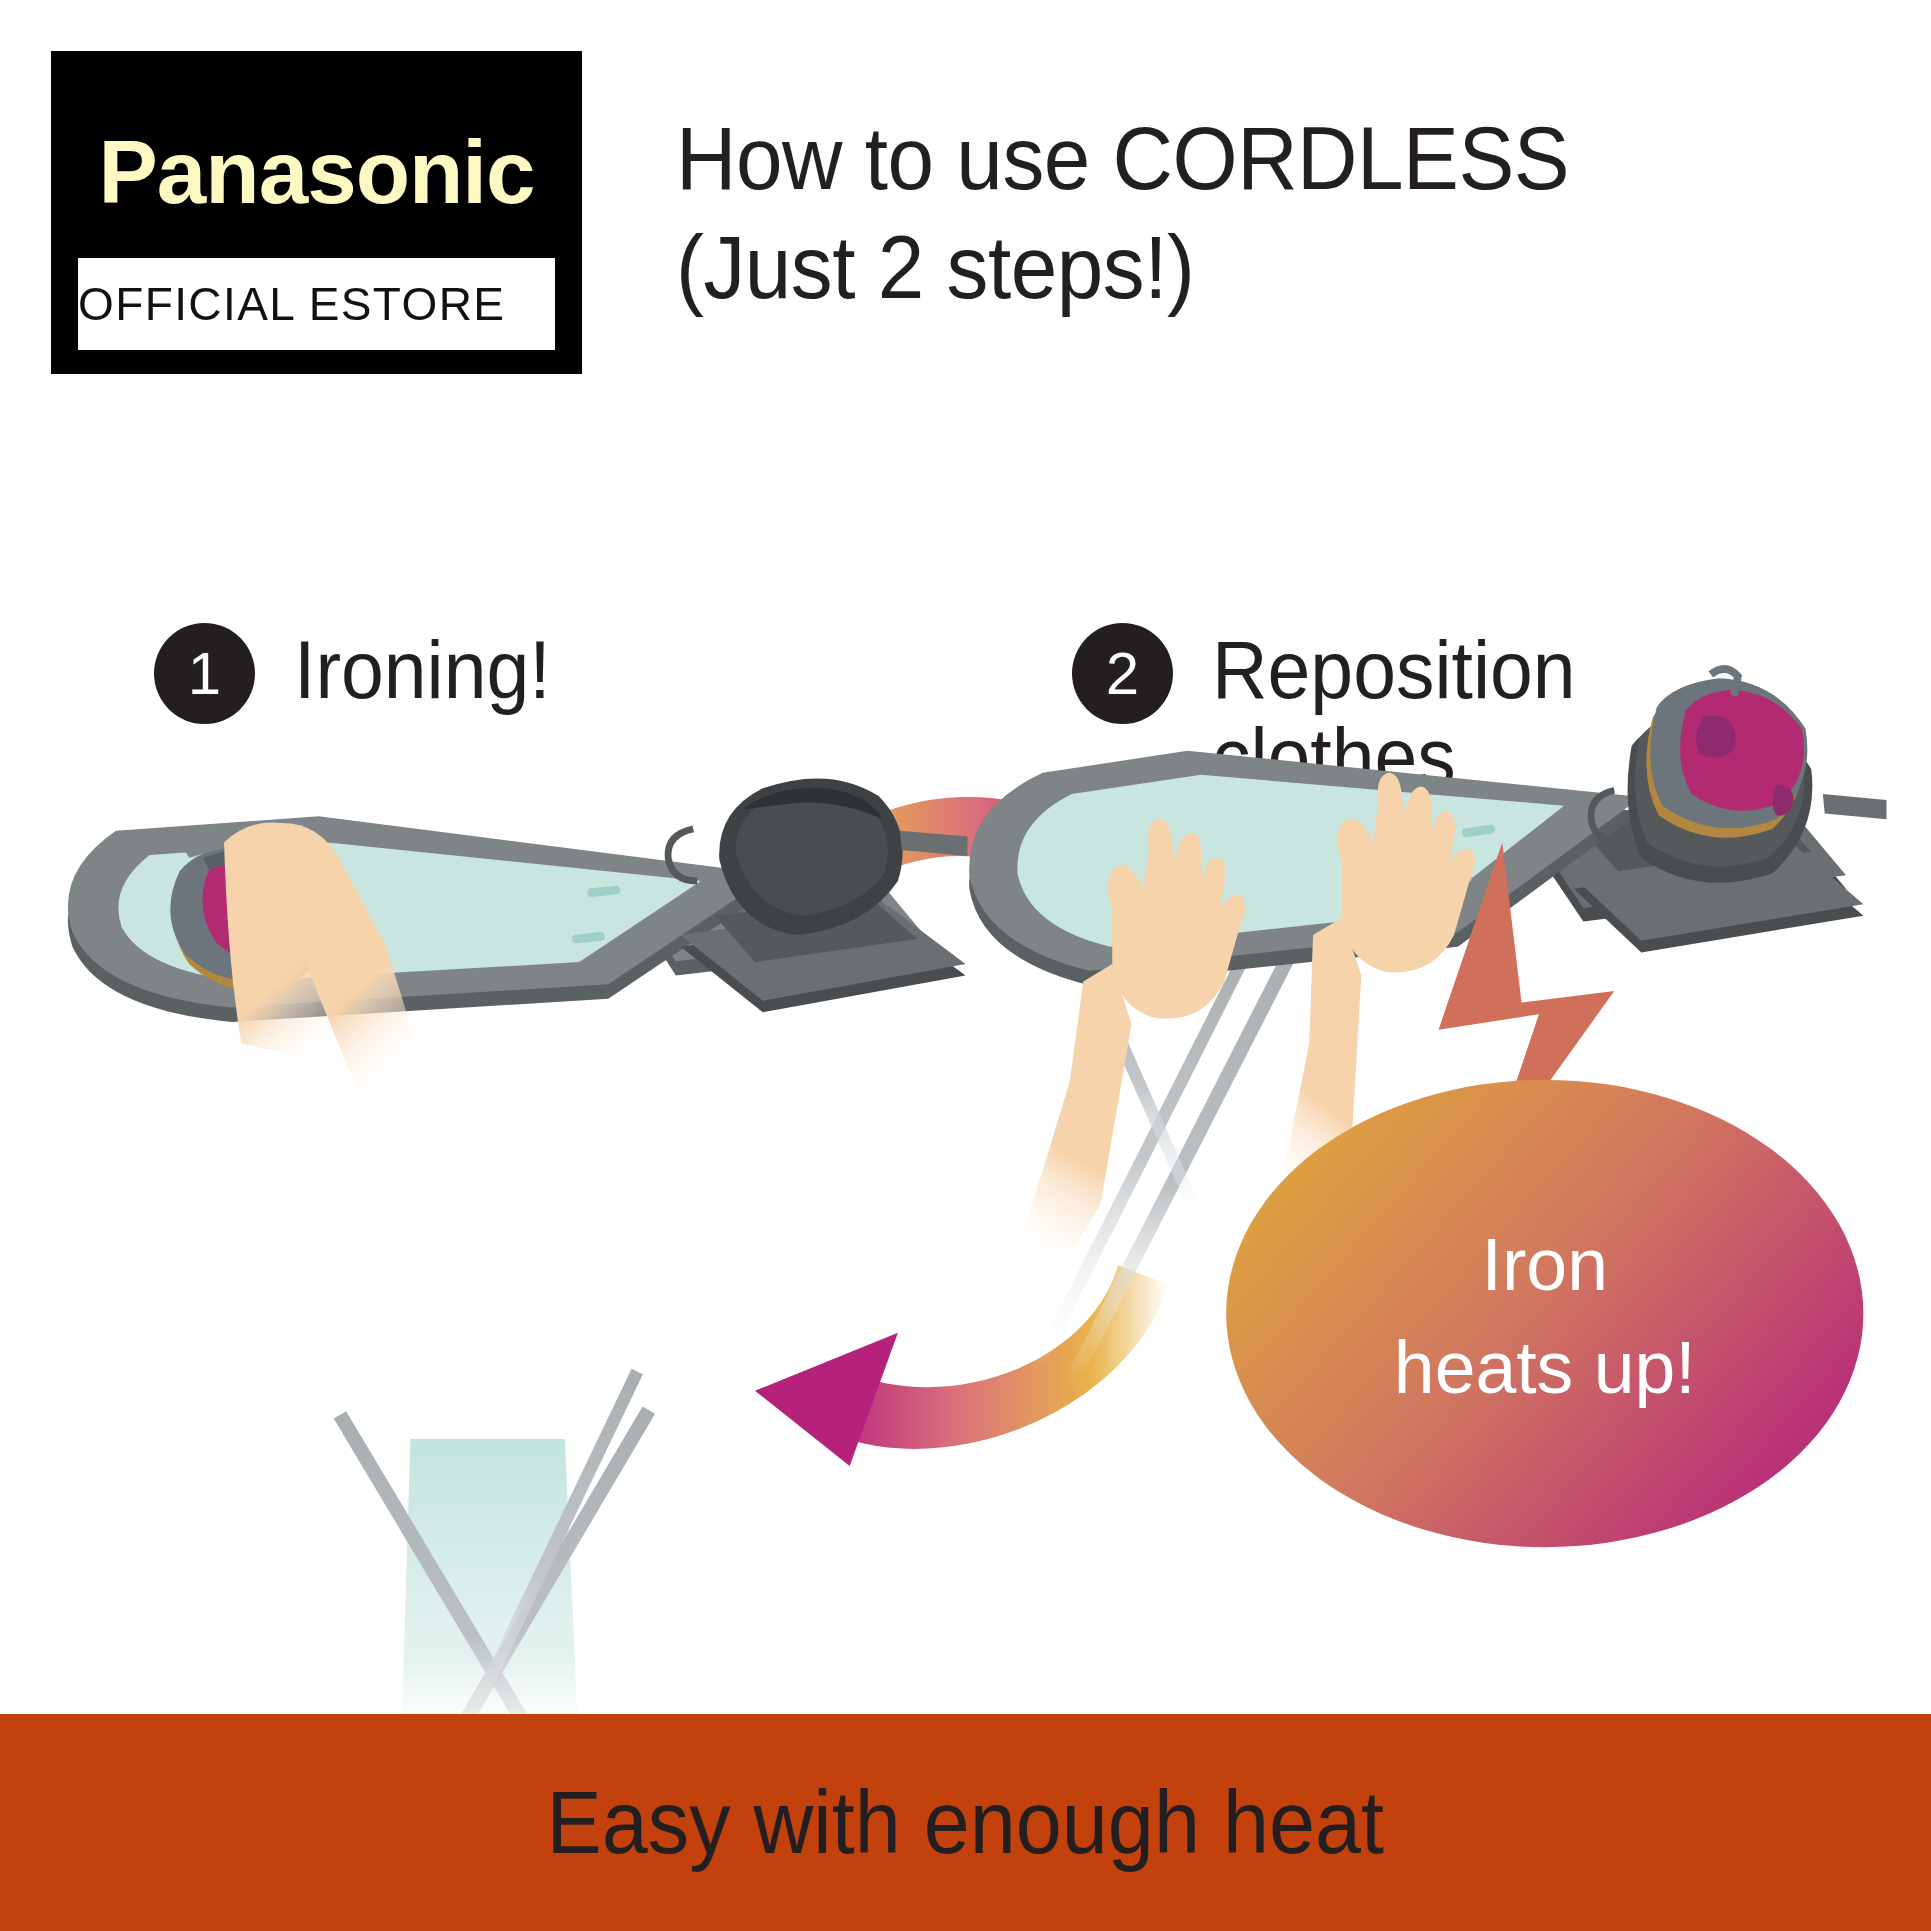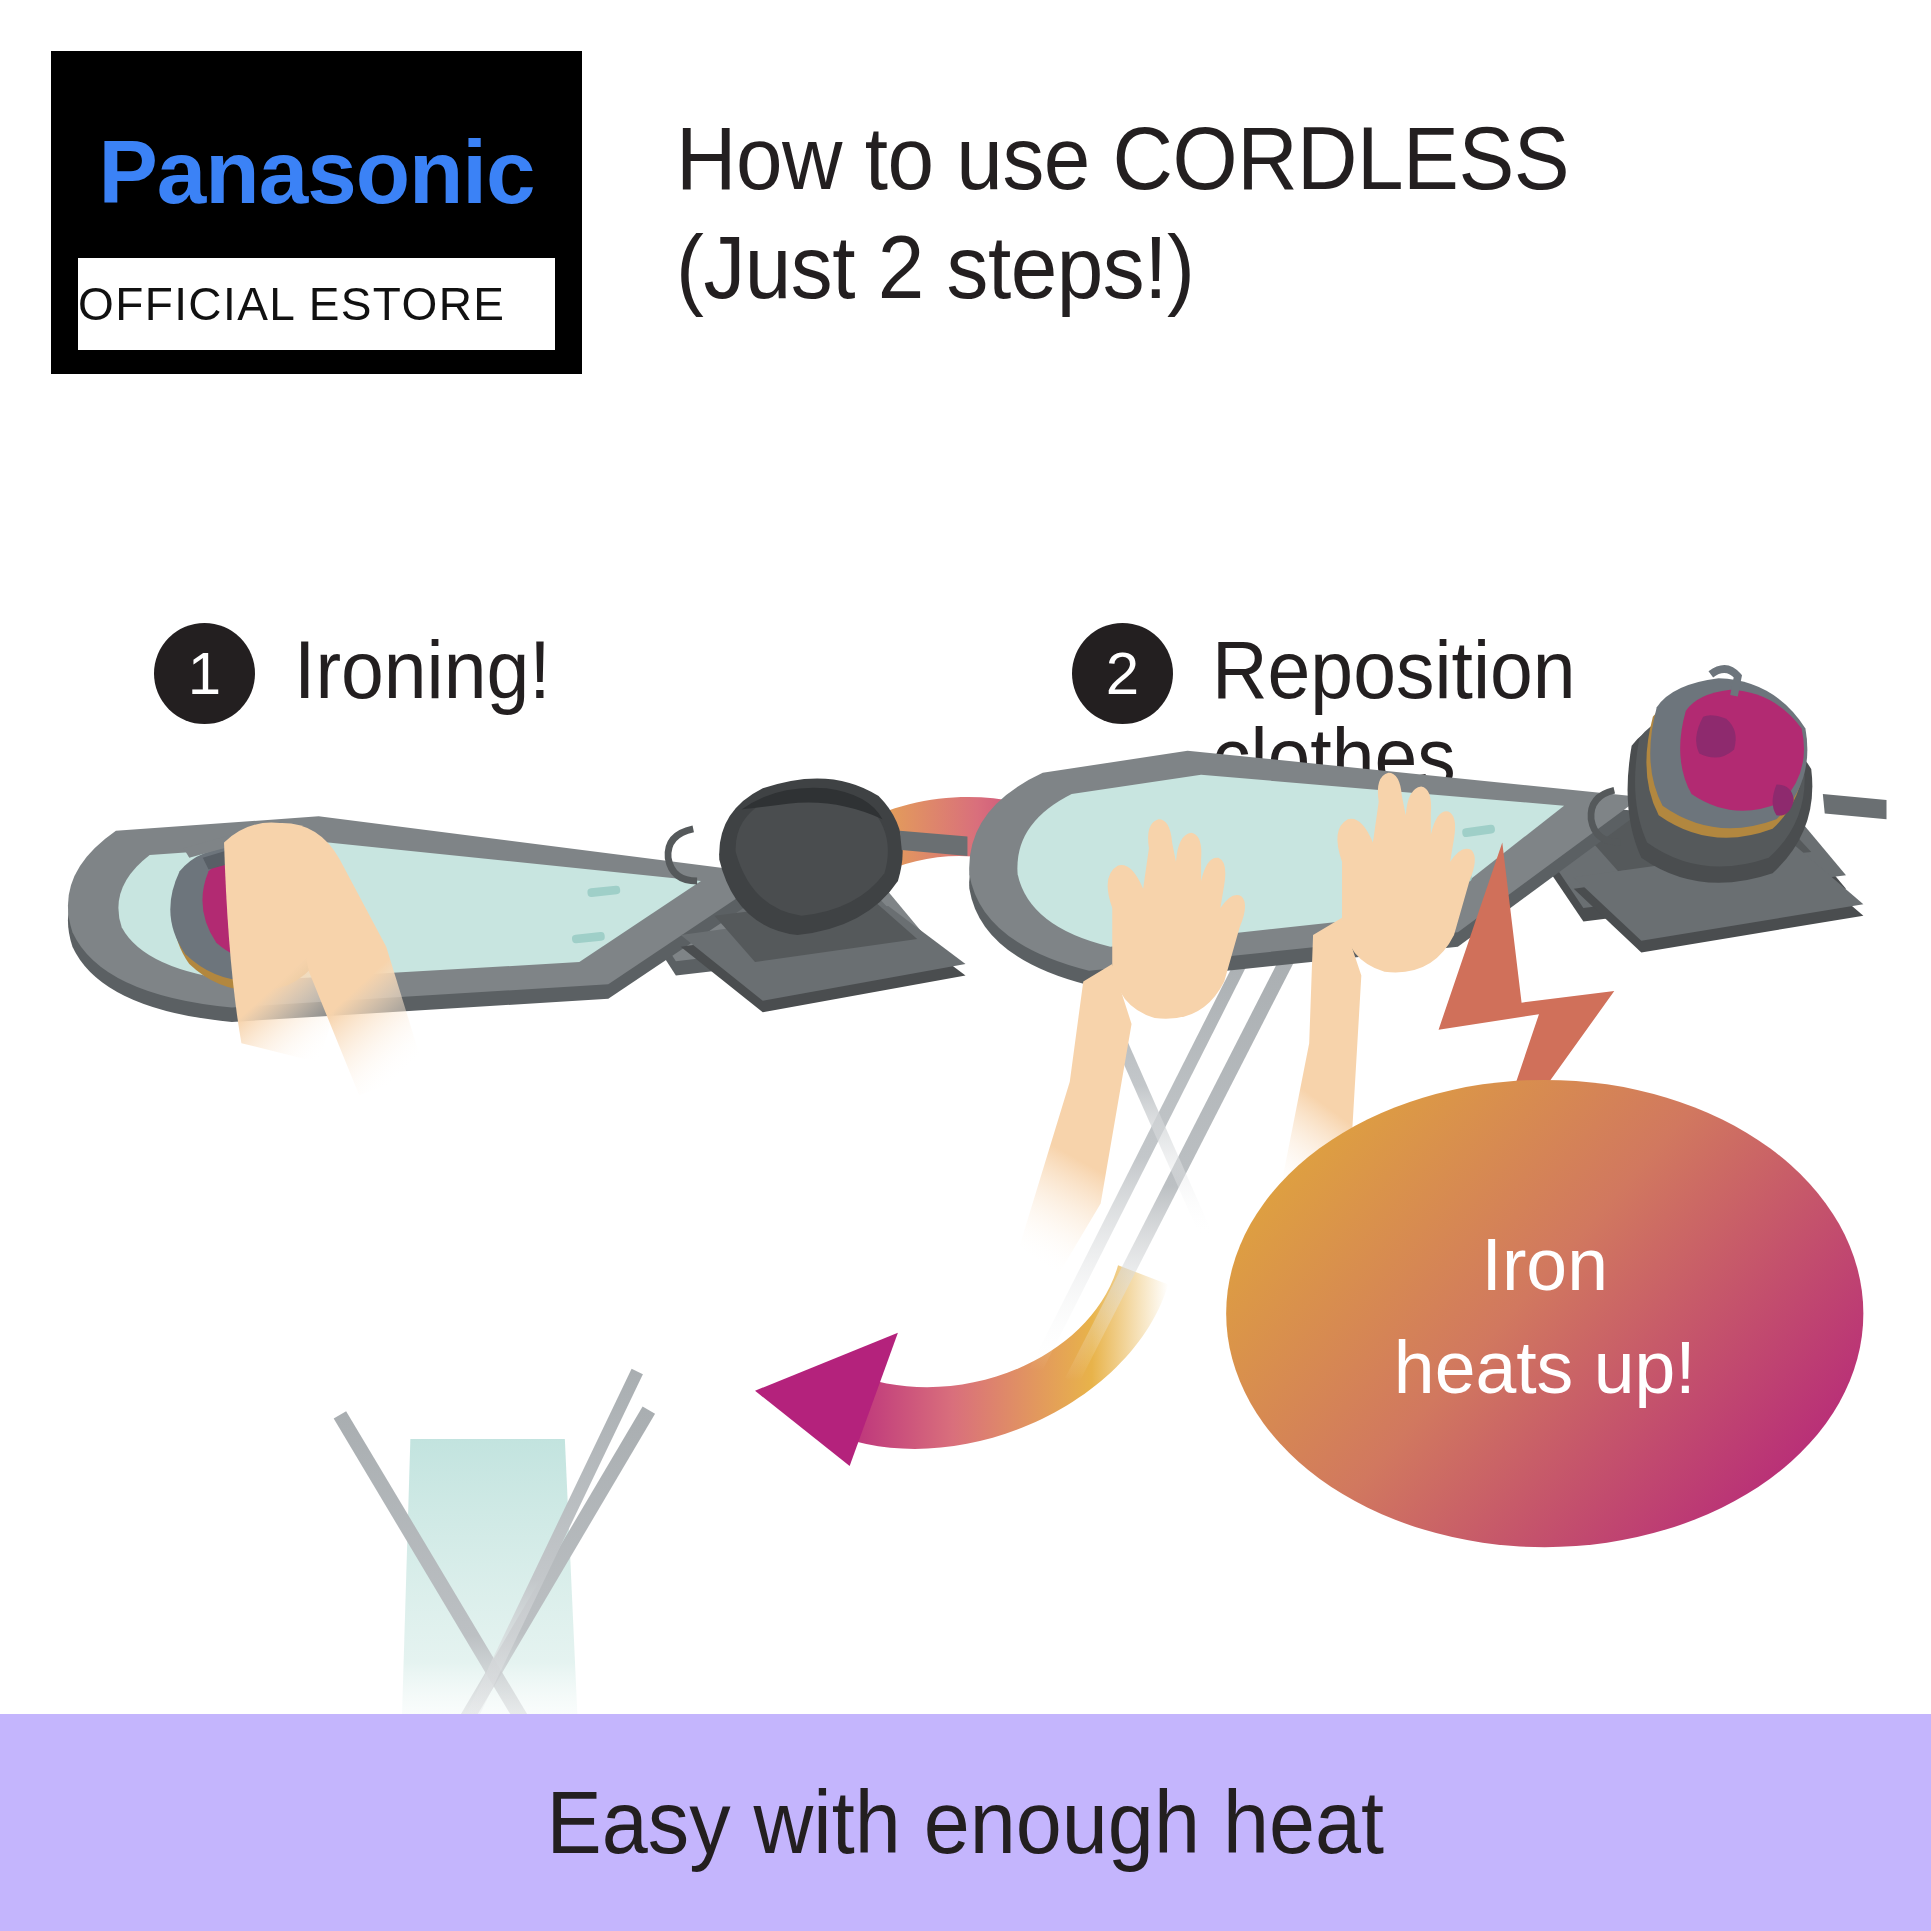--- a/index.html
+++ b/index.html
@@ -103,21 +103,21 @@
     font-size:76px;
     text-anchor:middle;
   }
 </style>
 </head>
 <body>
 
 <div id="stage">
 
   <div class="logo-box" style="background: rgb(0, 0, 0);">
-    <div class="logo-wordmark" style="color: #3b82f6;">Panasonic</div>
+    <div class="logo-wordmark" style="color: #fef9c3;">Panasonic</div>
     <div class="logo-sub-plate">
       <div class="logo-sub-text">OFFICIAL ESTORE</div>
     </div>
   </div>
 
   <div class="headline" style="color: rgb(35, 31, 32);">
     <span class="headline-line">How to use CORDLESS</span>
     <span class="headline-line">(Just 2 steps!)</span>
   </div>
 
@@ -302,18 +302,18 @@
       <path d="M1556 452 L 1490 646 L 1594 630 L 1540 790 L 1672 606 L 1576 618 Z" fill="#d0705a"></path>
 
       <g>
         <ellipse cx="1600" cy="940" rx="330" ry="242" fill="url(#bubbleGrad)"></ellipse>
         <text class="bubble-text" x="1600" y="916">Iron</text>
         <text class="bubble-text" x="1600" y="1022">heats up!</text>
       </g>
     </g>
   </svg>
 
-  <div class="banner" style="background: #c4b5fd;">
+  <div class="banner" style="background: #c2410c;">
     <div class="banner-text" style="color: rgb(35, 31, 32);">Easy with enough heat</div>
   </div>
 
 </div>
 
 
 </body></html>

